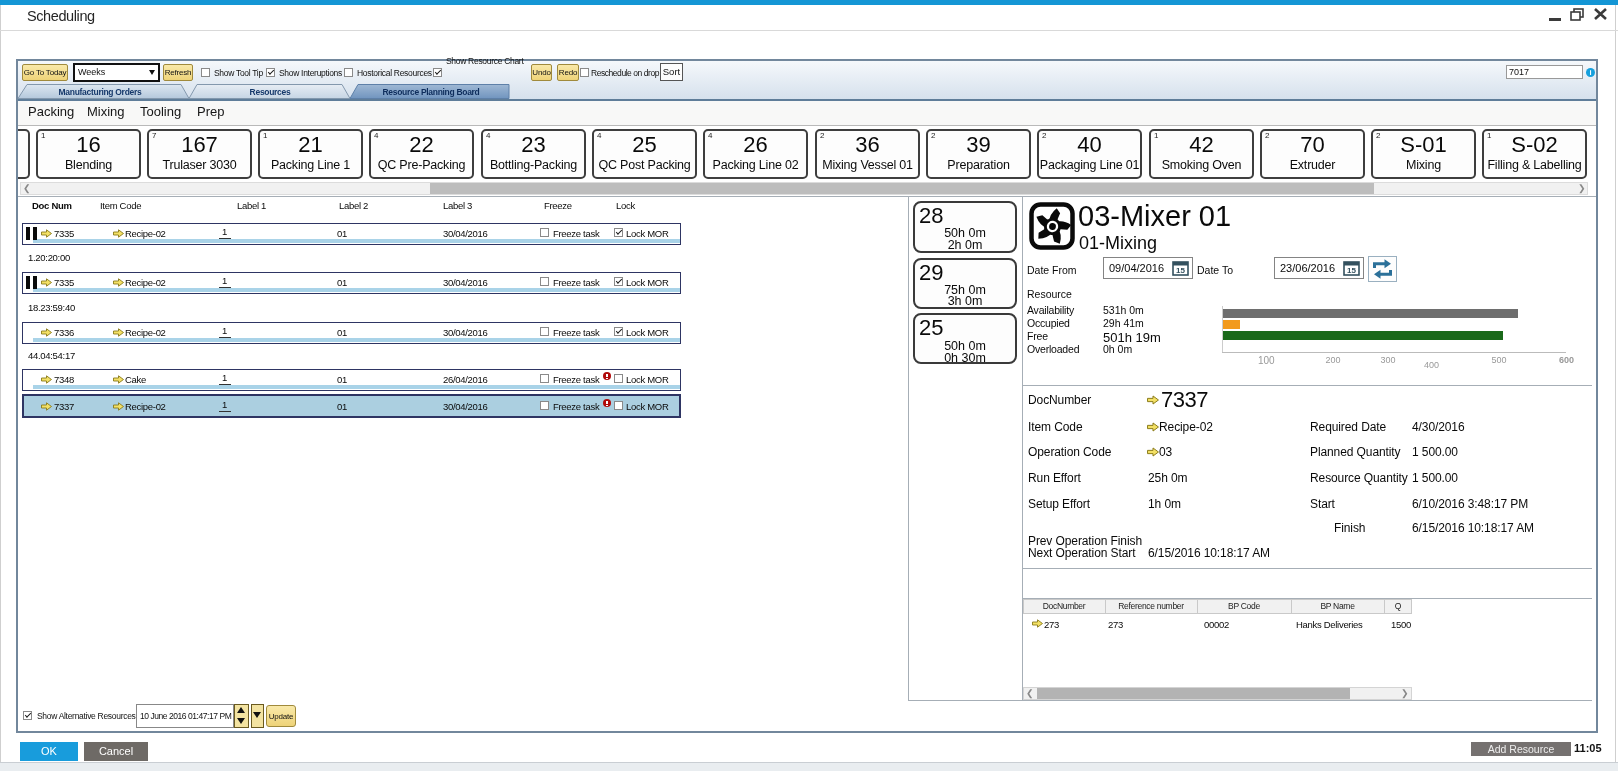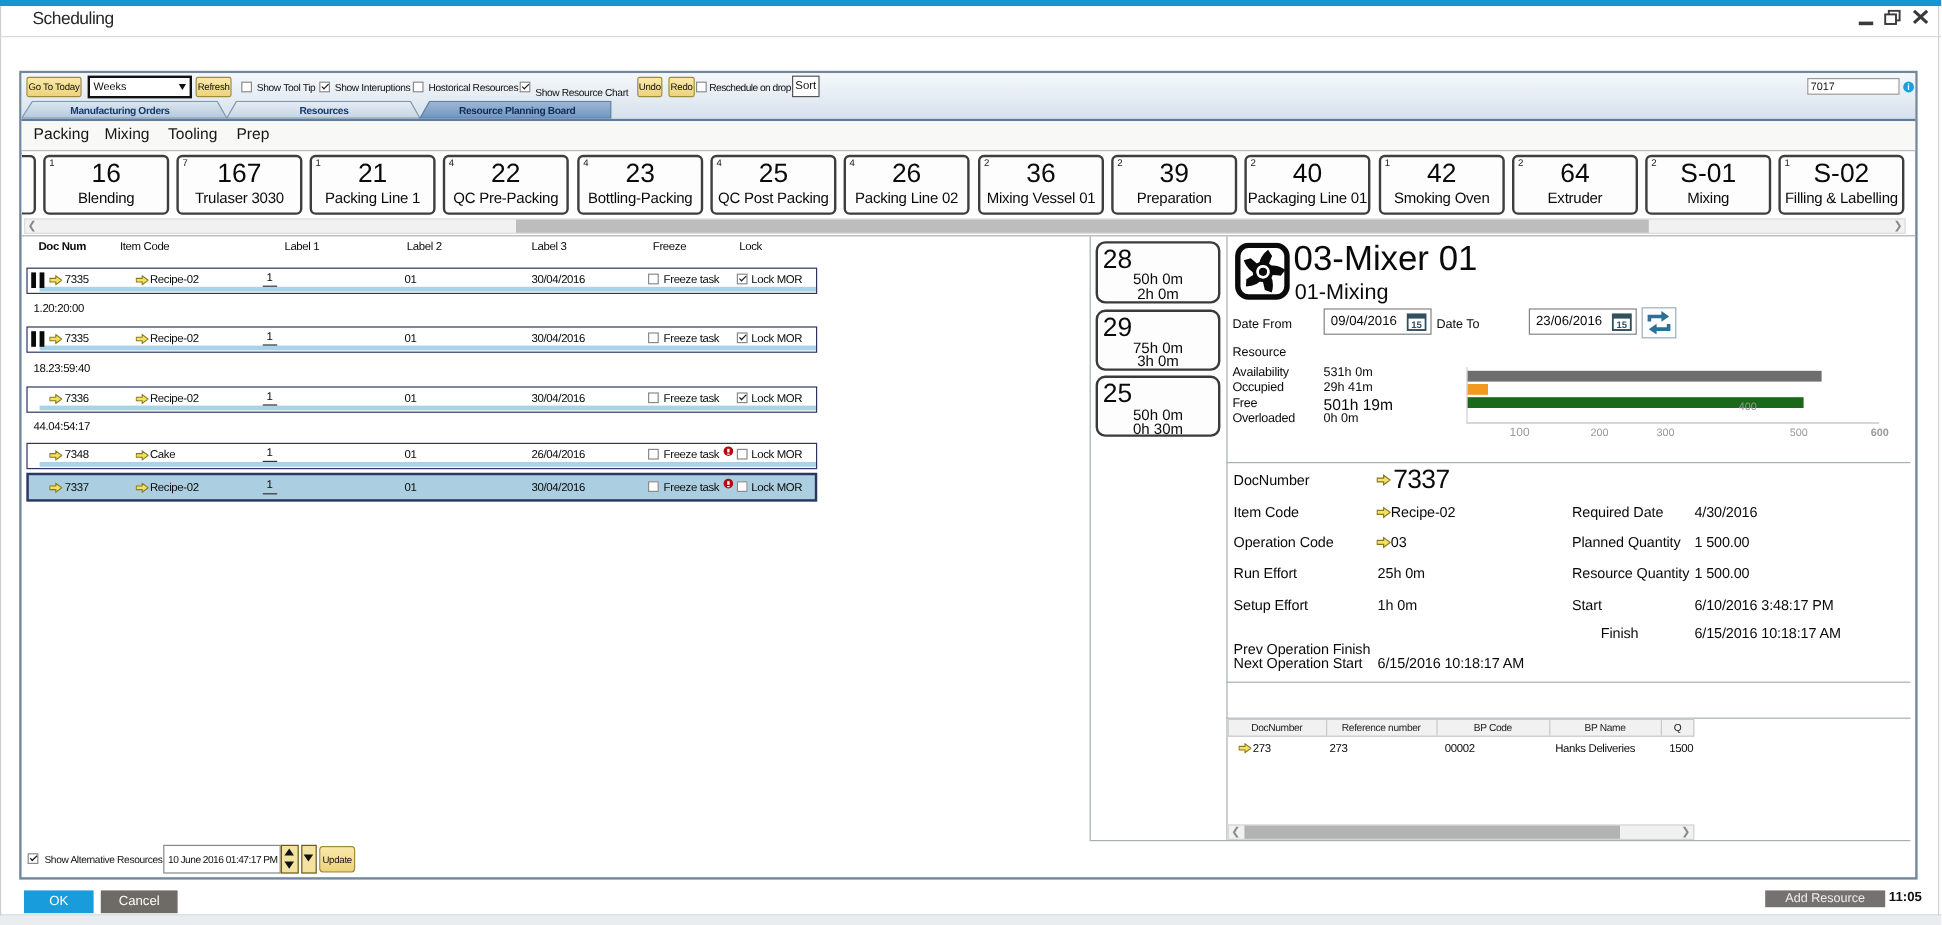--- a/index.html
+++ b/index.html
@@ -55,21 +55,21 @@
   <div class="abs" style="left:78px;top:67px;font-size:9px;color:#111;">Weeks</div>
   <div class="abs" style="left:149px;top:70px;width:0;height:0;border-left:3.5px solid transparent;border-right:3.5px solid transparent;border-top:5px solid #111;"></div>
   <div class="yb" style="left:163px;top:64px;width:30px;height:17px;">Refresh</div>
   <div class="cbx" style="left:201px;top:68px;"></div>
     <div class="lbl" style="left:214px;top:68px;">Show Tool Tip</div>
   <div class="cbx ck" style="left:266px;top:68px;"></div>
     <div class="lbl" style="left:279px;top:68px;">Show Interuptions</div>
   <div class="cbx" style="left:344px;top:68px;"></div>
     <div class="lbl" style="left:357px;top:68px;">Hostorical Resources</div>
   <div class="cbx ck" style="left:433px;top:68px;"></div>
-    <div class="lbl" style="left:446px;top:72px;">Show Resource Chart</div>
+    <div class="lbl" style="left:446px;top:56px;">Show Resource Chart</div>
   <div class="yb" style="left:531px;top:64px;width:21px;height:17px;">Undo</div>
   <div class="yb" style="left:557px;top:64px;width:22px;height:17px;">Redo</div>
   <div class="cbx" style="left:580px;top:68px;"></div>
     <div class="lbl" style="left:591px;top:68px;letter-spacing:-0.45px;">Reschedule on drop</div>
   <div class="abs" style="left:660px;top:63px;width:23px;height:18px;background:#fdfdfd;border:1px solid #555;font-size:9.5px;text-align:center;line-height:16px;color:#111;">Sort</div>
   <div class="abs" style="left:1506px;top:65px;width:77px;height:14px;background:#fff;border:1px solid #999;"></div>
   <div class="abs" style="left:1509px;top:67px;font-size:9px;color:#111;">7017</div>
   <div class="abs" style="left:1586px;top:68px;width:9px;height:9px;border-radius:50%;background:#16a0dd;color:#fff;font-size:7.5px;font-weight:bold;text-align:center;line-height:9px;">i</div>
 
   <svg class="abs" style="left:18px;top:84px;" width="500" height="15" viewBox="0 0 500 15">
@@ -155,21 +155,21 @@
         <div class="num">40</div>
         <div class="nm">Packaging Line 01</div>
       </div>
       <div class="card" style="left:1149px;">
         <div class="sup">1</div>
         <div class="num">42</div>
         <div class="nm">Smoking Oven</div>
       </div>
       <div class="card" style="left:1260px;">
         <div class="sup">2</div>
-        <div class="num">64</div>
+        <div class="num">70</div>
         <div class="nm">Extruder</div>
       </div>
       <div class="card" style="left:1371px;">
         <div class="sup">2</div>
         <div class="num">S-01</div>
         <div class="nm">Mixing</div>
       </div>
       <div class="card" style="left:1482px;">
         <div class="sup">1</div>
         <div class="num">S-02</div>
@@ -381,21 +381,21 @@
     <div class="abs" style="left:1103px;top:343px;font-size:10.5px;color:#0a0a0a;">0h 0m</div>
 
     <div class="abs" style="left:1222px;top:306px;width:1px;height:46px;background:#ccc;"></div>
     <div class="abs" style="left:1222px;top:352px;width:344px;height:1px;background:#bbb;"></div>
     <div class="abs" style="left:1223px;top:309px;width:295px;height:9px;background:#6e6e6e;"></div>
     <div class="abs" style="left:1223px;top:320px;width:17px;height:9px;background:#f29a1d;"></div>
     <div class="abs" style="left:1223px;top:331px;width:280px;height:9px;background:#1a691a;"></div>
     <div class="abs" style="left:1258px;top:355px;width:40px;text-align:left;font-size:10px;color:#999;">100</div>
     <div class="abs" style="left:1313px;top:355px;width:40px;text-align:center;font-size:9px;color:#999;">200</div>
     <div class="abs" style="left:1368px;top:355px;width:40px;text-align:center;font-size:9px;color:#999;">300</div>
-    <div class="abs" style="left:1424px;top:334px;width:40px;text-align:right;font-size:9px;color:#999;">400</div>
+    <div class="abs" style="left:1424px;top:360px;width:40px;text-align:left;font-size:9px;color:#999;">400</div>
     <div class="abs" style="left:1479px;top:355px;width:40px;text-align:center;font-size:9px;color:#999;">500</div>
     <div class="abs" style="left:1534px;top:355px;width:40px;text-align:right;font-size:9px;color:#999;font-weight:bold;">600</div>
 
     <div class="dtx" style="left:1028px;top:393px;">DocNumber</div>
     <div class="dtx" style="left:1028px;top:420px;">Item Code</div>
     <div class="dtx" style="left:1028px;top:445px;">Operation Code</div>
     <div class="dtx" style="left:1028px;top:471px;">Run Effort</div>
     <div class="dtx" style="left:1028px;top:497px;">Setup Effort</div>
     <div class="dtx" style="left:1028px;top:534px;">Prev Operation Finish</div>
     <div class="dtx" style="left:1028px;top:546px;">Next Operation Start</div>

